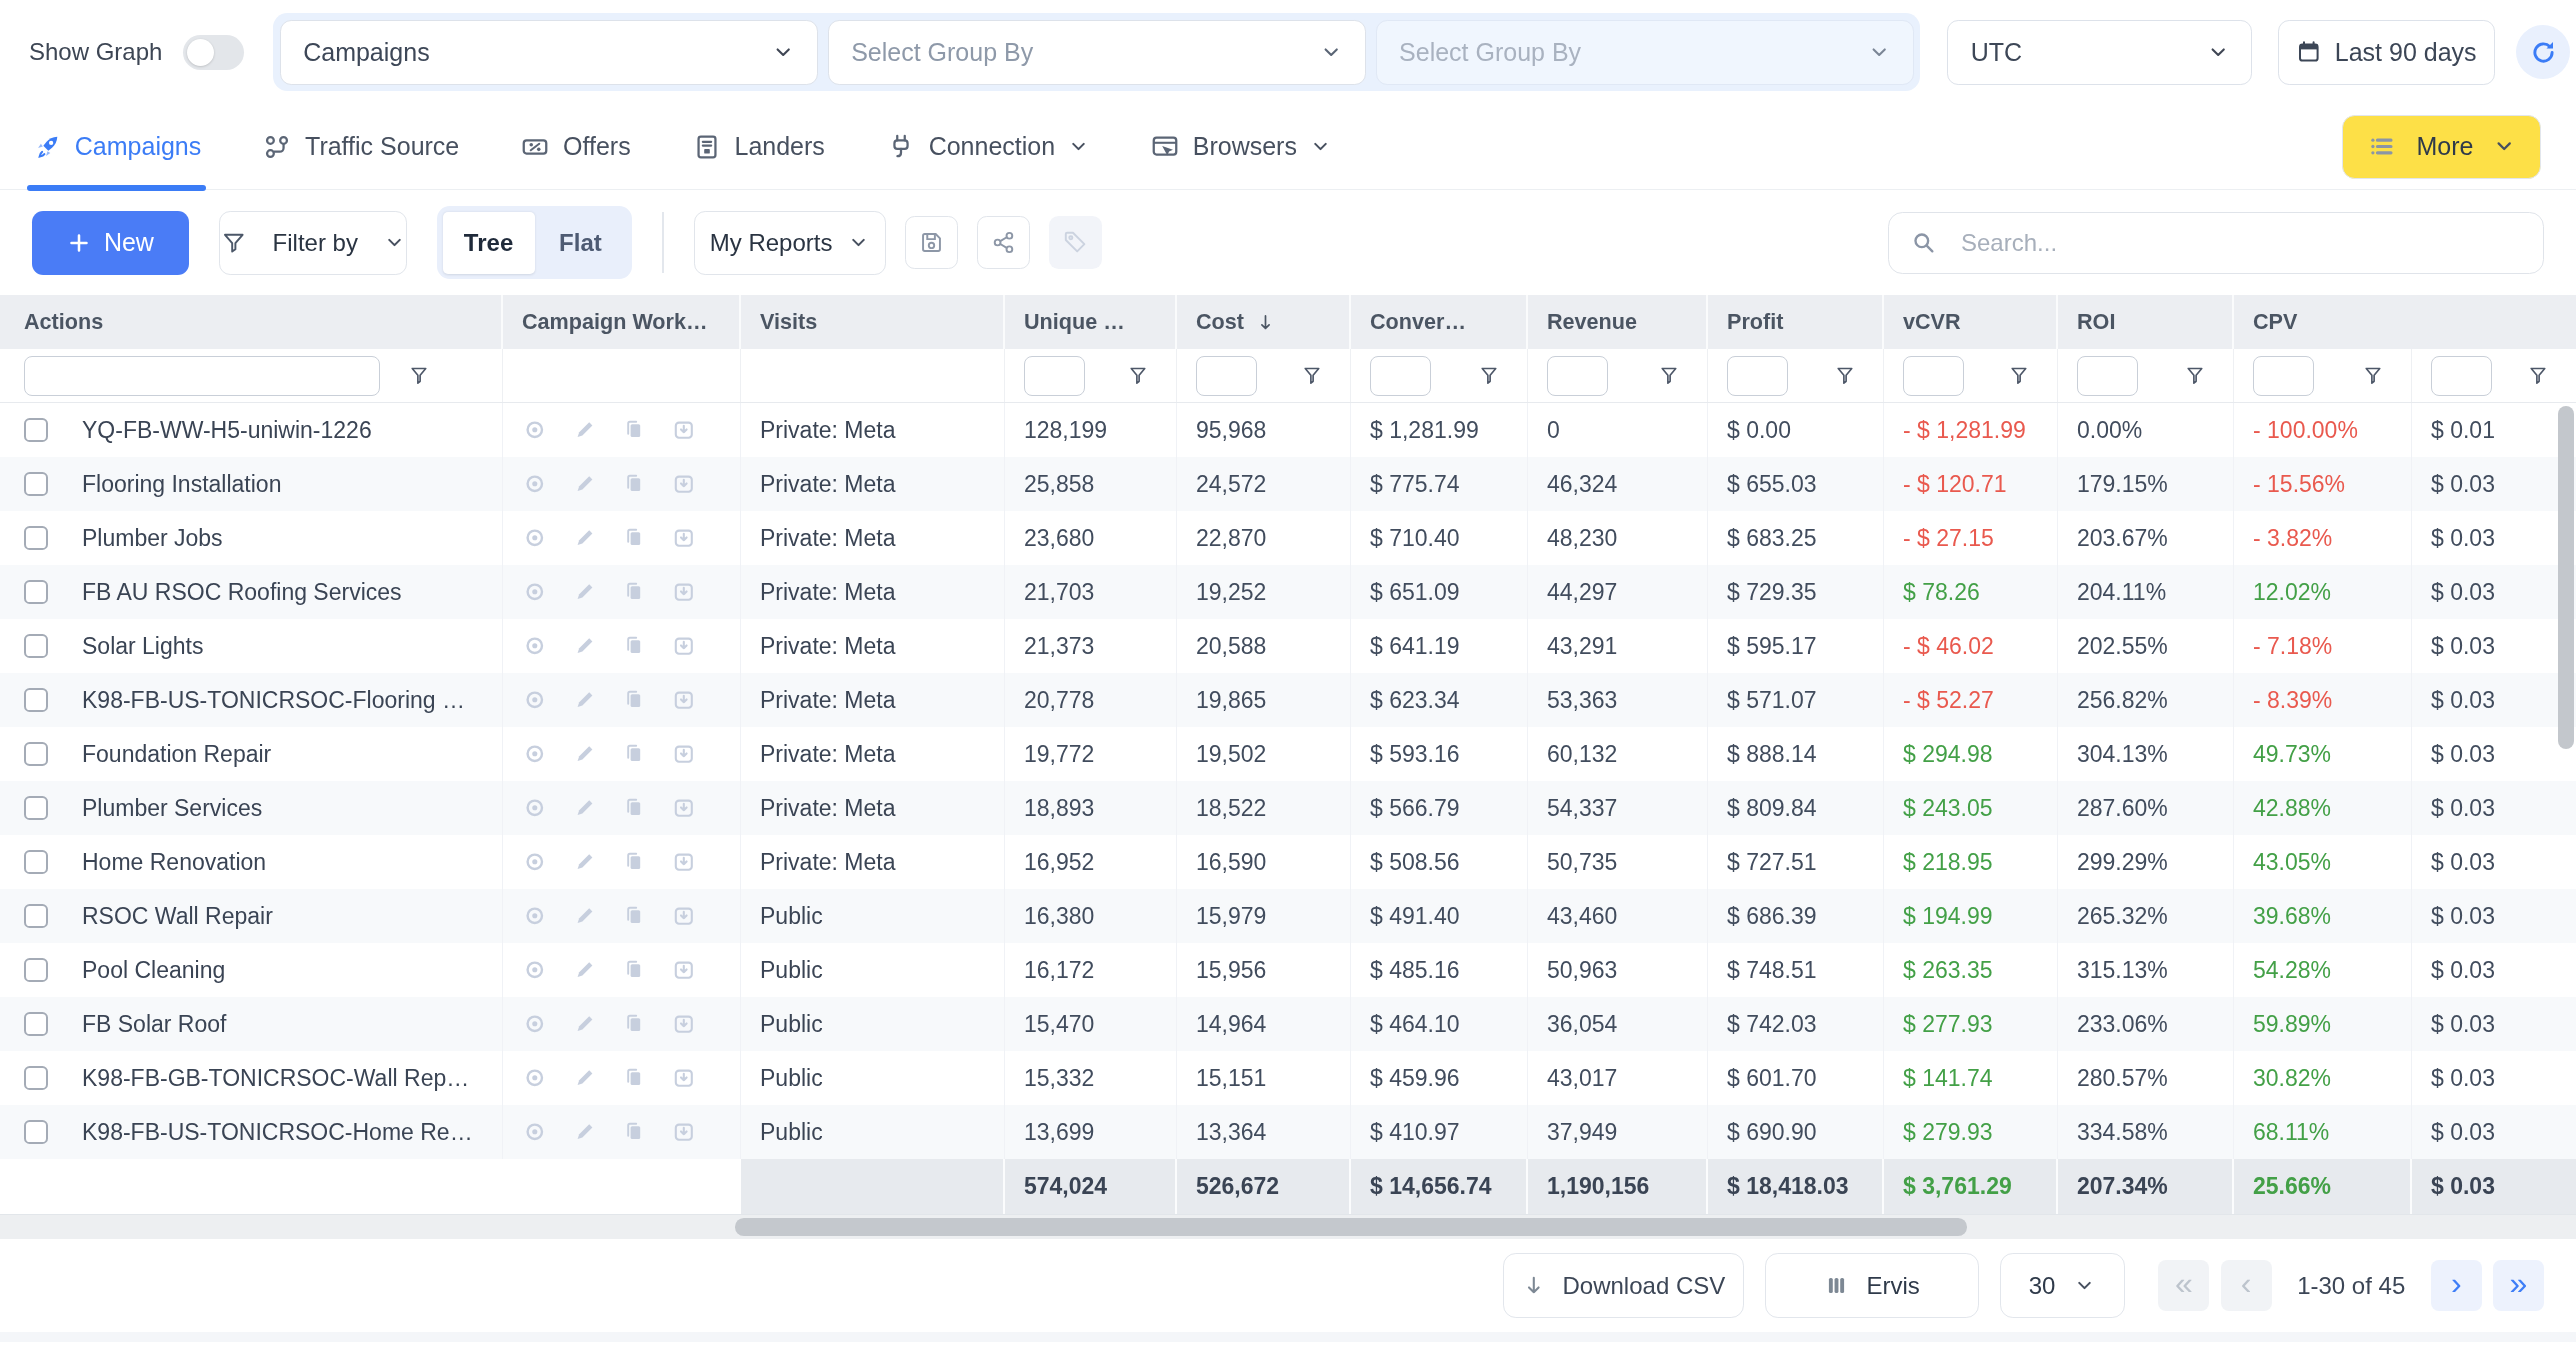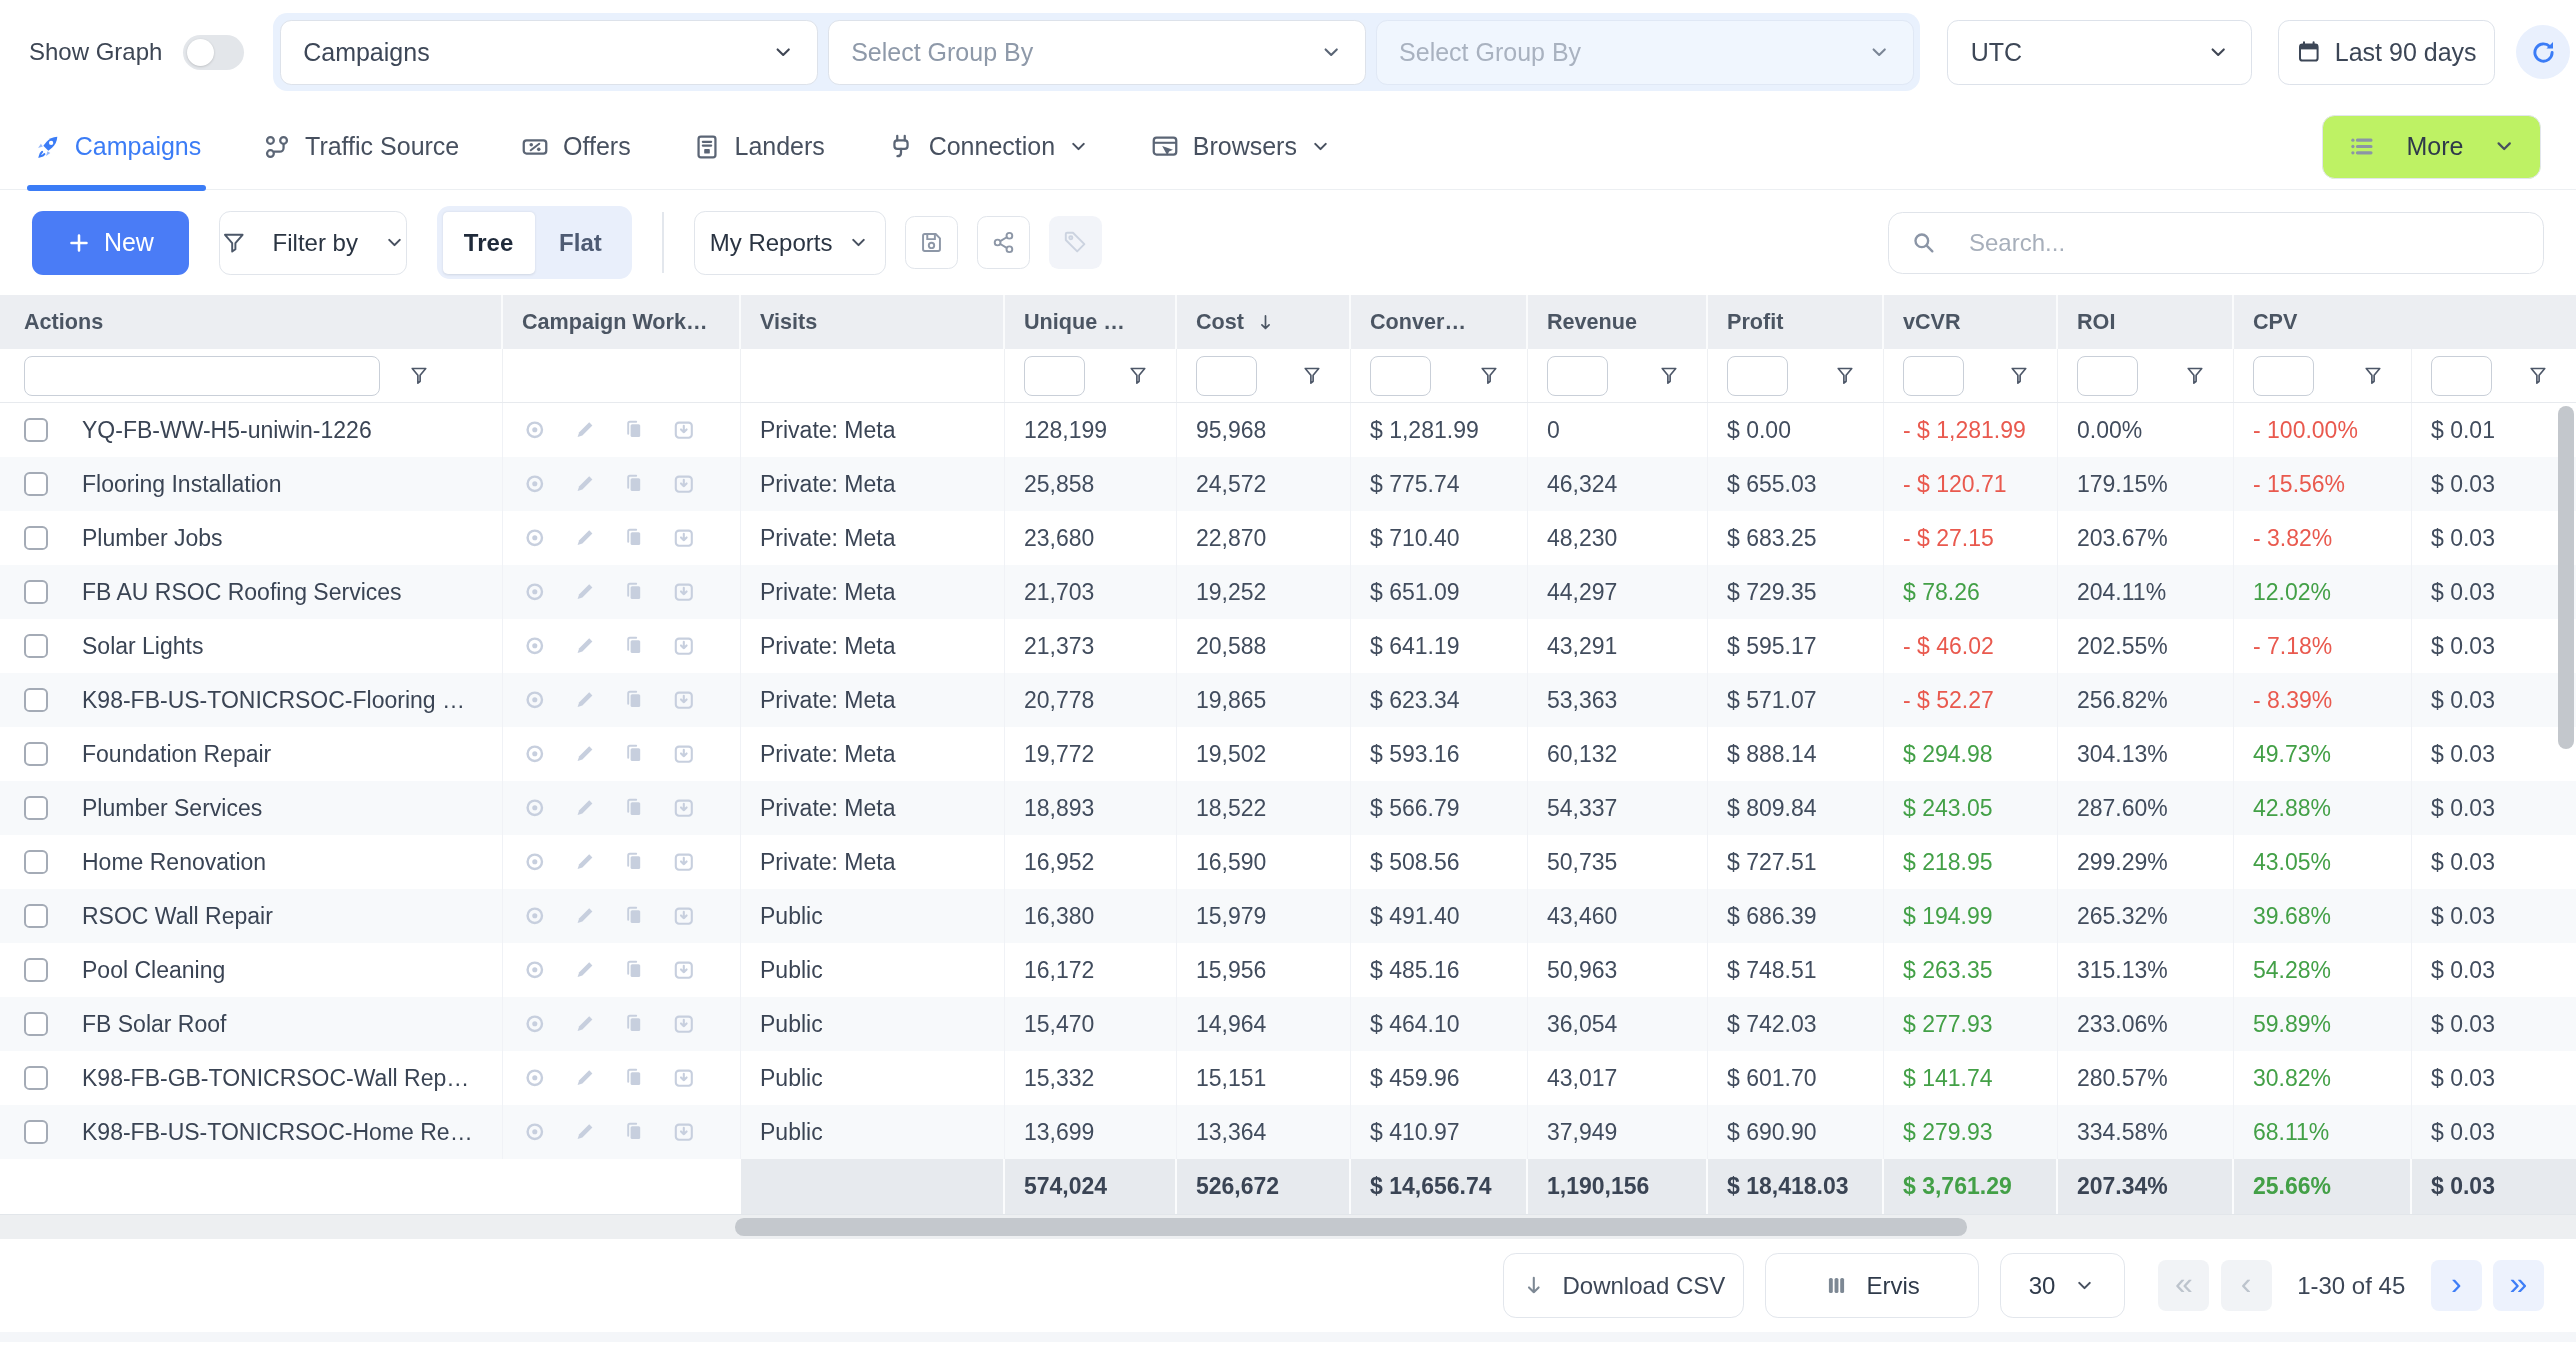--- a/index.html
+++ b/index.html
@@ -23,35 +23,35 @@
   .daterange { margin-left:25.6px; width:217px; height:65px; border:1.6px solid #dde2ea; border-radius:11.2px; background:#fff; display:flex; align-items:center; justify-content:center; gap:12.8px; font-size:25px; color:#3c4656; cursor:pointer; flex:none; }
   .refresh-btn { margin-left:21px; width:54px; height:54px; border-radius:50%; background:#e9f0fd; display:flex; align-items:center; justify-content:center; cursor:pointer; flex:none; }
 
   
   .tabs-row { height:86px; border-bottom:1.6px solid #eceff2; display:flex; align-items:center; padding:0 32px; position:relative; }
   .tab { display:flex; align-items:center; gap:12.8px; font-size:25px; color:#47505f; margin-right:61px; height:100%; position:relative; cursor:pointer; }
   .tab .ticon { color:#5b6575; }
   .tab.active { color:#3b7cf6; }
   .tab.active .ticon { color:#3b7cf6; }
   .tab.active::after { content:""; position:absolute; left:-4.8px; right:-4.8px; bottom:-1.6px; height:5.6px; border-radius:3.2px; background:#3b7cf6; }
-  .more-btn { margin-left:auto; margin-right:3.2px; height:64px; padding:0 24px; border:1.6px solid #e2e6ec; border-radius:12.8px; display:flex; align-items:center; gap:30px; font-size:25px; color:#2f3a4a; cursor:pointer; background:#bef264; }
+  .more-btn { margin-left:auto; margin-right:3.2px; height:64px; padding:0 24px; border:1.6px solid #e2e6ec; border-radius:12.8px; display:flex; align-items:center; gap:20px; font-size:25px; color:#2f3a4a; cursor:pointer; background:#fde047; }
 
   
   .toolbar { height:105px; display:flex; align-items:center; padding:0 32px; }
   .btn { display:flex; align-items:center; justify-content:center; border-radius:11.2px; cursor:pointer; font-size:24px; }
   .new-btn { width:157px; height:64px; background:#4a7cf6; color:#fff; gap:12.8px; font-size:25px; }
   .filterby-btn { margin-left:30px; width:188px; height:64px; background:#fff; border:1.6px solid #e1e5eb; color:#2a3442; gap:26px; }
   .segment { margin-left:30px; width:195px; height:73px; background:#e9effb; border-radius:12.8px; display:flex; align-items:center; padding:5.6px; }
   .seg-opt { flex:1; height:62px; display:flex; align-items:center; justify-content:center; font-size:24px; font-weight:700; color:#4e5b73; border-radius:5px; cursor:pointer; }
   .seg-opt.sel { background:#fff; color:#1f2a3a; box-shadow:0 0.8px 2.4px rgba(30,40,60,.12); }
   .vdivider { width:1.6px; height:61px; background:#e3e7ed; margin:0 30px; }
   .myreports-btn { width:192px; height:64px; background:#fff; border:1.6px solid #e1e5eb; color:#2a3442; gap:16px; }
   .icon-btn { margin-left:19px; width:53px; height:53px; border-radius:9.6px; border:1.6px solid #e1e5eb; background:#fff; color:#8d97a7; display:flex; align-items:center; justify-content:center; cursor:pointer; }
   .icon-btn.disabled { border:none; background:#f2f4f9; color:#ccd3e0; }
-  .search-box { margin-left:auto; width:656px; height:62px; border:1.6px solid #e0e4ea; border-radius:14.4px; display:flex; align-items:center; padding:0 21px; gap:32px; color:#8b95a6; }
+  .search-box { margin-left:auto; width:656px; height:62px; border:1.6px solid #e0e4ea; border-radius:14.4px; display:flex; align-items:center; padding:0 21px; gap:24px; color:#8b95a6; }
   .search-box input { border:none; outline:none; flex:1; font-size:24px; font-family:inherit; color:#3d4757; }
   .search-box input::placeholder { color:#a7afbb; }
 
   
   .grid { display:grid; grid-template-columns:503px 238px 264px 172px 174px 177px 180px 176px 174px 176px 178px 164px; }
   .thead { background:#eceef2; height:54px; }
   .th { display:flex; align-items:center; padding-left:19px; gap:11.2px; font-size:21.6px; font-weight:700; color:#4b5563; border-right:2.4px solid #fafbfc; cursor:pointer; }
   .th:first-child { padding-left:24px; }
   .th:last-child { border-right:none; }
   .filter-row { height:54px; border-bottom:0.8px solid #e7eaee; background:#fff; }

